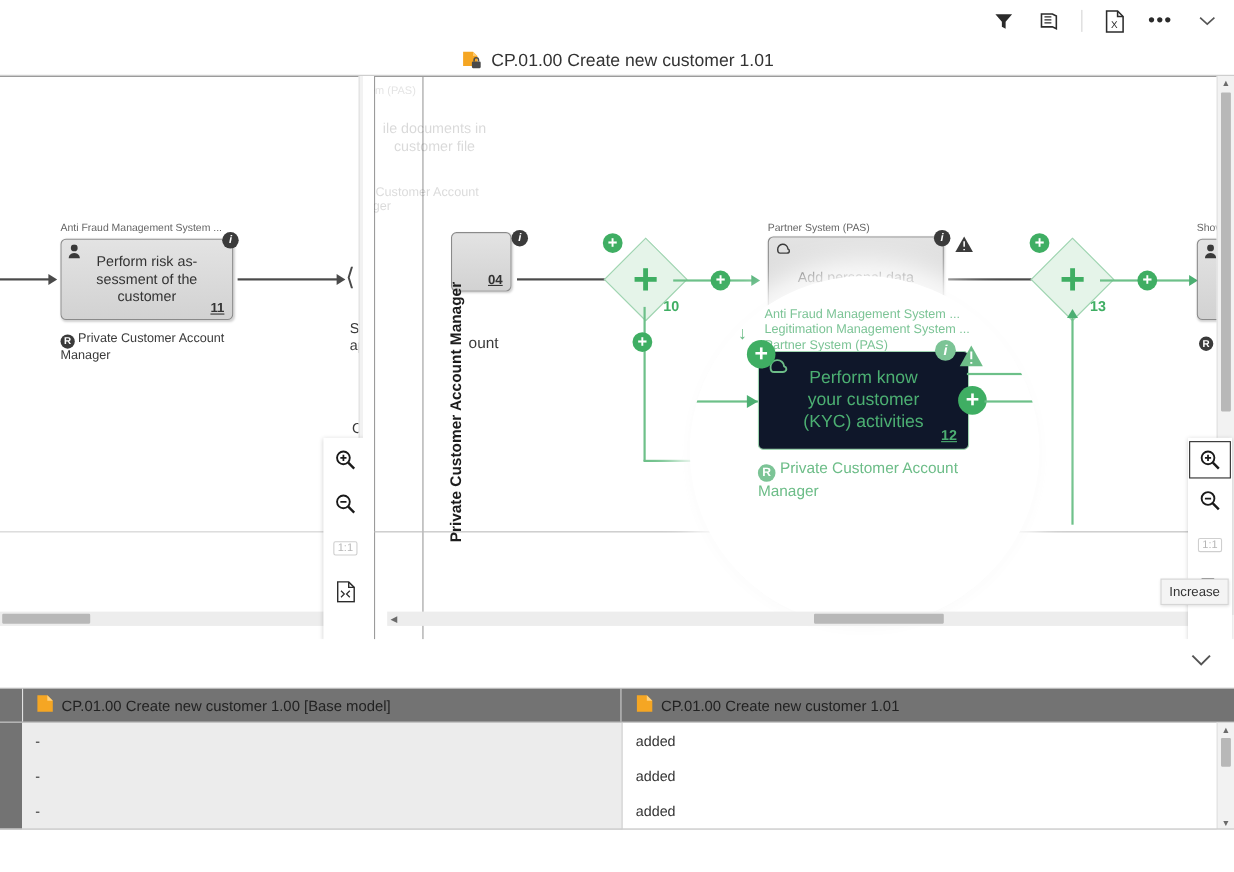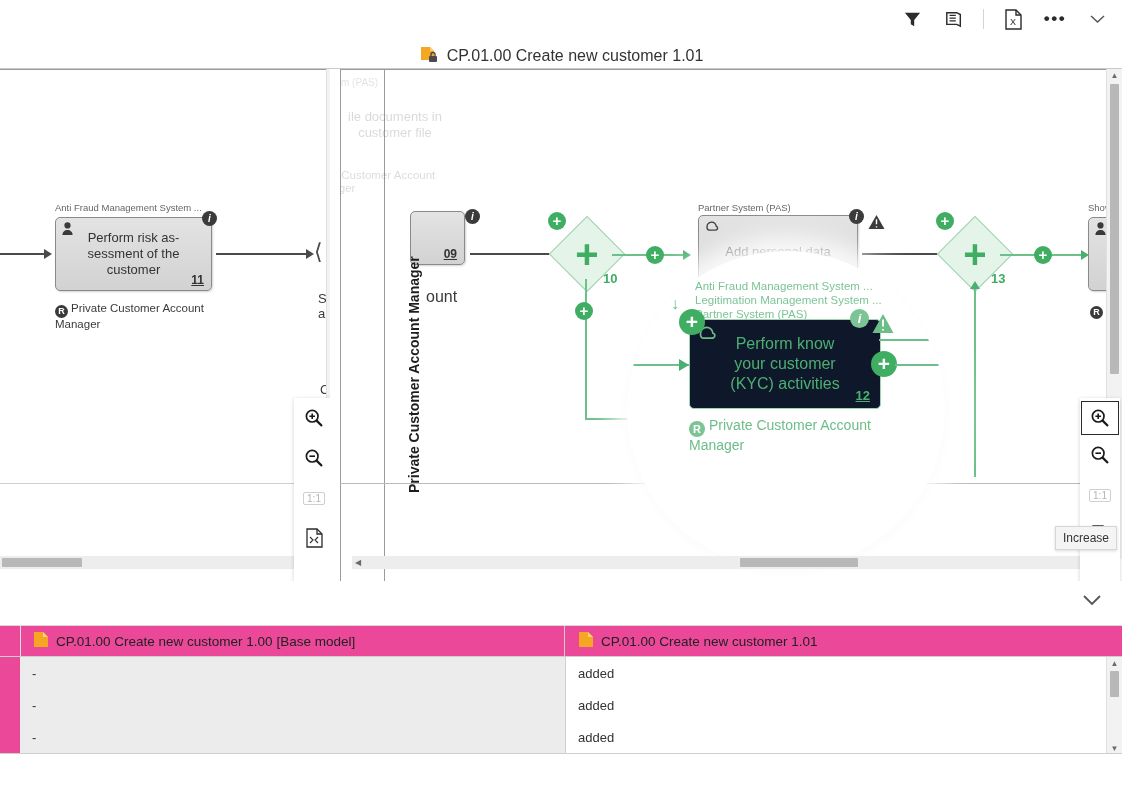--- a/index.html
+++ b/index.html
@@ -92,21 +92,21 @@
   .lens .info-g{position:absolute;width:19px;height:19px;border-radius:50%;background:#7cc496;color:#fff;font-size:13px;font-weight:bold;display:flex;align-items:center;justify-content:center;font-style:italic;}
 
   .lane-title{position:absolute;writing-mode:vertical-rl;transform:rotate(180deg);font-size:14px;font-weight:bold;color:#1d1d1d;white-space:nowrap;}
 
   
   .divider{position:absolute;top:581px;left:0;right:0;height:45px;background:#fff;}
   .divider .chev{position:absolute;right:16px;top:5px;width:28px;height:28px;display:flex;align-items:center;justify-content:center;cursor:pointer;color:#555;}
   .divider .hr{position:absolute;left:0;right:0;bottom:0;height:1px;background:#d9d9d9;}
 
   
-  .table-wrap{position:absolute;top:626px;left:0;width:1122px;height:128px;background:#ec4899;}
+  .table-wrap{position:absolute;top:626px;left:0;width:1122px;height:128px;background:#737373;}
   .th-row{position:absolute;top:0;left:0;right:0;height:30px;border-bottom:1px solid #cfcfcf;}
   .th{position:absolute;top:0;height:30px;display:flex;align-items:center;gap:7px;font-size:13.5px;color:#222;padding-left:12px;box-sizing:border-box;}
   .th.col1{left:20px;width:545px;border-left:1px solid #e2e2e2;border-right:1px solid #cfcfcf;}
   .th.col2{left:566px;width:556px;}
   .tbody{position:absolute;top:31px;left:0;right:0;bottom:0;}
   .cell-col1{position:absolute;left:20px;top:0;width:545px;bottom:0;background:#ececec;border-right:1px solid #cfcfcf;}
   .cell-col2{position:absolute;left:566px;top:0;right:0;bottom:0;background:#fff;}
   .row-txt{position:absolute;left:12px;font-size:13px;color:#333;}
 
   
@@ -250,24 +250,24 @@
 
       <div class="ghost">
         <div class="sys-label" style="left:-24px;top:8px;font-size:10px;">System (PAS)</div>
         <div style="position:absolute;left:-30px;top:40px;width:170px;text-align:center;font-size:13px;color:#333;line-height:16px;">
           <span>ile documents in</span><br><span>customer file</span>
         </div>
         <div style="position:absolute;left:-30px;top:100px;width:170px;font-size:11.5px;color:#3a3a3a;line-height:13px;">rivate Customer Account Manager</div>
       </div>
 
       <div class="task" style="left:70px;top:142px;width:53px;height:52px;">
-        <div class="t-num">09</div>
+        <div class="t-num">04</div>
       </div>
       <div class="info-ic" style="left:125px;top:140px;">i</div>
-      <div style="position:absolute;left:86px;top:219px;font-size:16px;color:#3a3a3a;">ount</div>
+      <div style="position:absolute;left:86px;top:234px;font-size:14px;color:#3a3a3a;">ount</div>
 
       <div class="lane-title" style="left:66px;top:164px;height:260px;">Private Customer Account Manager</div>
       <div class="lane-title" style="left:66px;top:500px;height:70px;font-size:14px;">anager</div>
 
       <div class="conn" style="left:130px;top:184px;width:91px;height:2px;"></div>
       <div class="arrowhead" style="left:218px;top:180px;"></div>
 
       <div class="gw" style="left:220px;top:158px;">
         <div class="dia"></div>
           <div class="plus">+</div>

